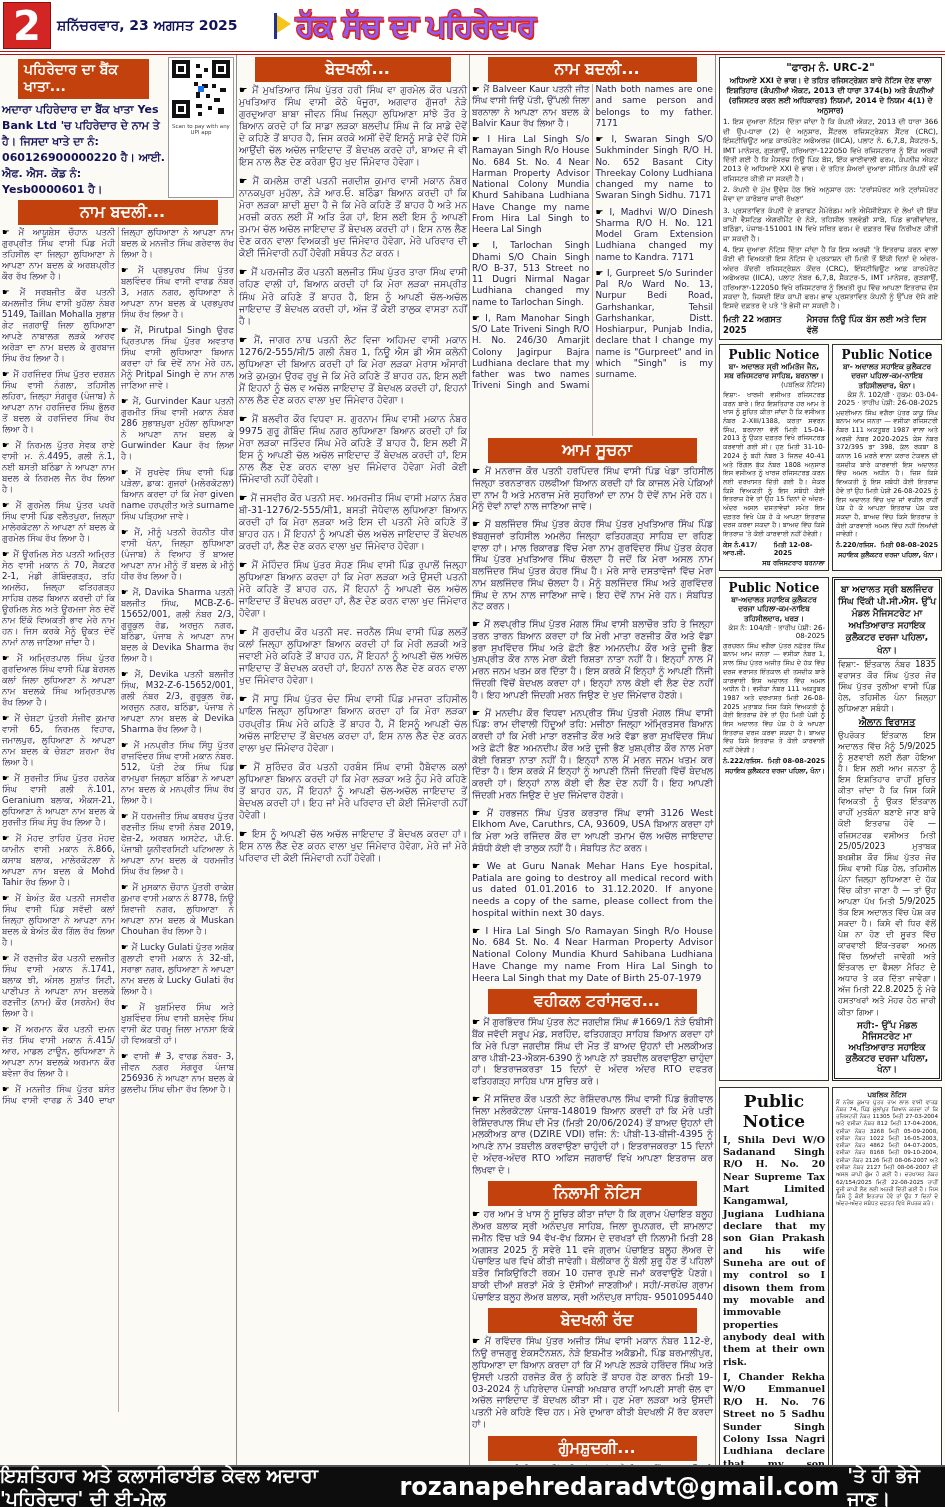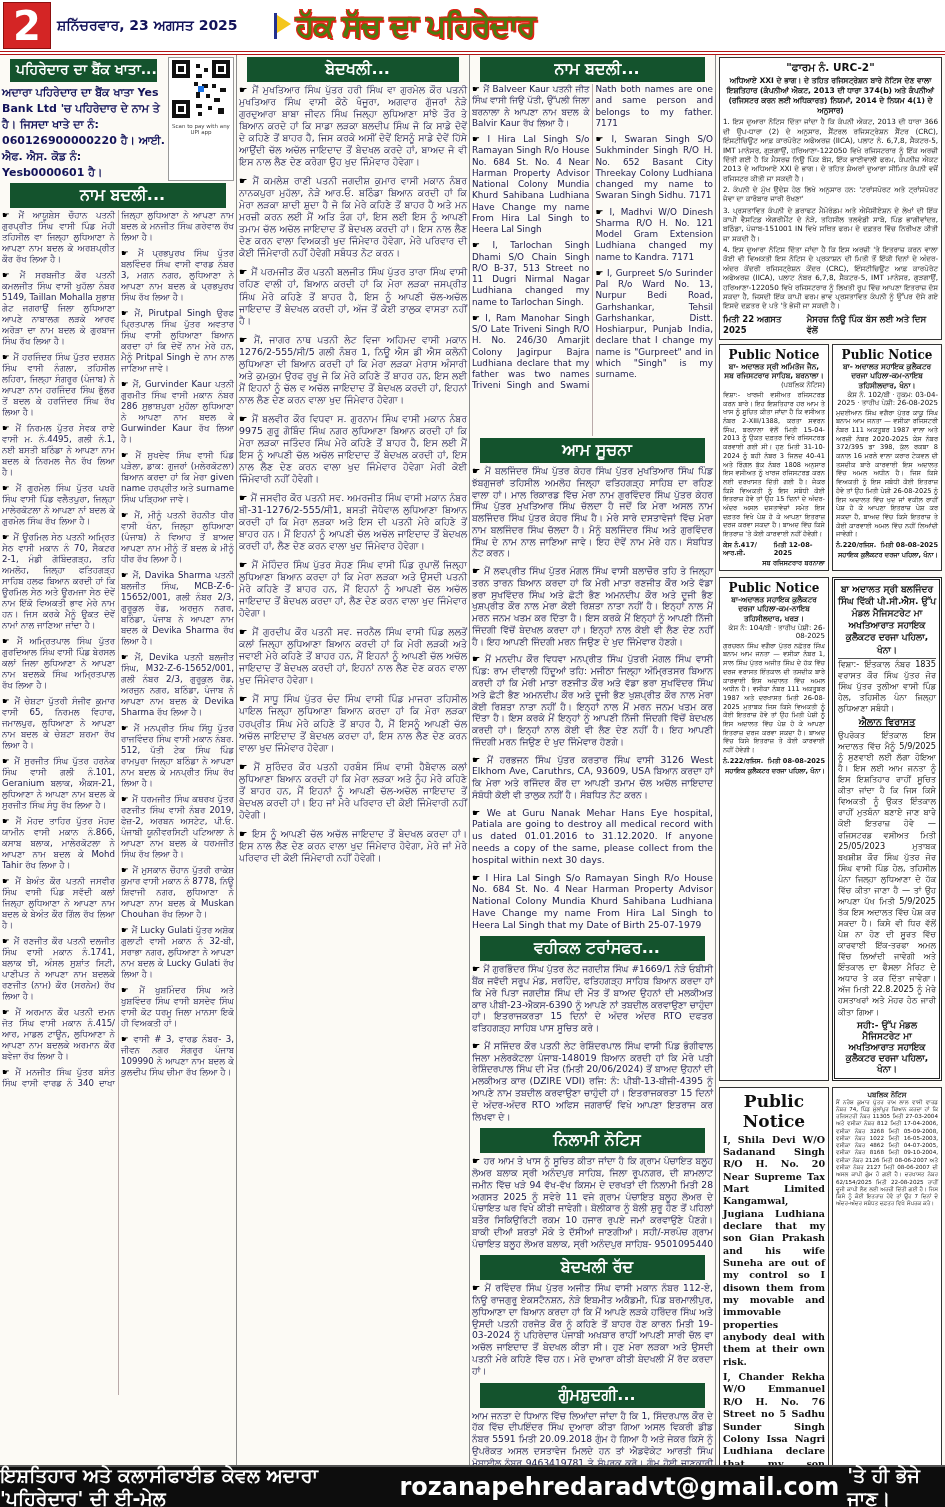--- a/index.html
+++ b/index.html
@@ -8,35 +8,35 @@
         box-sizing:border-box;}
   *{box-sizing:border-box;}
 
   
   .topbar{height:55px;display:flex;align-items:center;border-bottom:4px double #b31313;background:#fff;}
   .pagenum{width:48px;height:47px;margin:3px 6px 3px 3px;background:#d42525;color:#fff;
            font-size:40px;font-weight:bold;display:flex;align-items:center;justify-content:center;border:1px solid #8c0f0f;}
   .dateline{font-size:14px;font-weight:bold;color:#13135a;width:215px;}
   .emailline{font-size:15px;font-weight:bold;color:#111;flex:1;text-align:center;}
   .masthead{display:flex;align-items:center;gap:4px;margin-right:6px;}
-  .masthead .logo-text{font-size:30px;font-weight:bold;color:#4d7c0f;
+  .masthead .logo-text{font-size:30px;font-weight:bold;color:#8b5cf6;
         text-shadow:1.5px 1.5px 0 #e02316,-1px -1px 0 #e02316,1px -1px 0 #e02316,-1px 1px 0 #e02316;
         letter-spacing:-1px;white-space:nowrap;}
   .flag{width:20px;height:26px;position:relative;display:inline-block;}
   .flag .pole{position:absolute;left:2px;top:0;width:3px;height:26px;background:#23318f;}
   .flag .cloth{position:absolute;left:5px;top:2px;width:0;height:0;
         border-top:9px solid transparent;border-bottom:9px solid transparent;border-left:14px solid #f4c61c;}
 
   
   .cols{display:grid;grid-template-columns:237px 233px 246px 1fr;height:1410px;}
   .col{overflow:hidden;padding:0 2px;}
   .col1,.col2,.mid{border-right:1px solid #8a8a8a;}
 
-  .secbar{background:#14532d;color:#fff;font-weight:bold;text-align:center;
-          font-size:16px;padding:2px 0 4px 9px;margin:2px 8px;}
+  .secbar{background:#c2410c;color:#fff;font-weight:bold;text-align:center;
+          font-size:16px;padding:2px 0 4px 9px;margin:2px 16px;}
   .secbar.small{font-size:14px;text-align:left;padding-left:6px;}
 
   .ads .ad,.list p{font-size:9px;line-height:1.28;text-align:justify;margin:0 0 5px 0;}
   .ads .ad::before,.list p::before{content:"☛ ";font-weight:bold;color:#000;}
   .list.noarrow p::before{content:"";}
   .twocol{columns:2;column-gap:6px;column-rule:1px solid #b9a9a9;}
 
   
   .bankrow{display:flex;gap:3px;margin-top:2px;}
   .bankleft{flex:1;}
@@ -164,21 +164,21 @@
           <p class="ad">ਮੈਂ, Gurvinder Kaur ਪਤਨੀ ਗੁਰਮੀਤ ਸਿੰਘ ਵਾਸੀ ਮਕਾਨ ਨੰਬਰ 286 ਸੁਭਾਸ਼ਪੁਰਾ ਮੁਹੱਲਾ ਲੁਧਿਆਣਾ ਨੇ ਆਪਣਾ ਨਾਮ ਬਦਲ ਕੇ Gurwinder Kaur ਰੱਖ ਲਿਆ ਹੈ।</p>
           <p class="ad">ਮੈਂ ਸੁਖਦੇਵ ਸਿੰਘ ਵਾਸੀ ਪਿੰਡ ਪੜੇਲਾ, ਡਾਕ: ਗੁਜਰਾਂ (ਮਲੇਰਕੋਟਲਾ) ਬਿਆਨ ਕਰਦਾ ਹਾਂ ਕਿ ਮੇਰਾ given name ਹਰਪ੍ਰੀਤ ਅਤੇ surname ਸਿੰਘ ਪੜ੍ਹਿਆ ਜਾਵੇ।</p>
           <p class="ad">ਮੈਂ, ਮੀਨੂੰ ਪਤਨੀ ਰੋਹਨੀਤ ਧੀਰ ਵਾਸੀ ਖੰਨਾ, ਜਿਲ੍ਹਾ ਲੁਧਿਆਣਾ (ਪੰਜਾਬ) ਨੇ ਵਿਆਹ ਤੋਂ ਬਾਅਦ ਆਪਣਾ ਨਾਮ ਮੀਨੂੰ ਤੋਂ ਬਦਲ ਕੇ ਮੀਨੂੰ ਧੀਰ ਰੱਖ ਲਿਆ ਹੈ।</p>
           <p class="ad">ਮੈਂ, Davika Sharma ਪਤਨੀ ਬਲਜੀਤ ਸਿੰਘ, MCB-Z-6-15652/001, ਗਲੀ ਨੰਬਰ 2/3, ਗੁਰੂਕੁਲ ਰੋਡ, ਅਰਜੁਨ ਨਗਰ, ਬਠਿੰਡਾ, ਪੰਜਾਬ ਨੇ ਆਪਣਾ ਨਾਮ ਬਦਲ ਕੇ Devika Sharma ਰੱਖ ਲਿਆ ਹੈ।</p>
           <p class="ad">ਮੈਂ, Devika ਪਤਨੀ ਬਲਜੀਤ ਸਿੰਘ, M32-Z-6-15652/001, ਗਲੀ ਨੰਬਰ 2/3, ਗੁਰੂਕੁਲ ਰੋਡ, ਅਰਜੁਨ ਨਗਰ, ਬਠਿੰਡਾ, ਪੰਜਾਬ ਨੇ ਆਪਣਾ ਨਾਮ ਬਦਲ ਕੇ Devika Sharma ਰੱਖ ਲਿਆ ਹੈ।</p>
           <p class="ad">ਮੈਂ ਮਨਪ੍ਰੀਤ ਸਿੰਘ ਸਿੱਧੂ ਪੁੱਤਰ ਰਾਜਵਿੰਦਰ ਸਿੰਘ ਵਾਸੀ ਮਕਾਨ ਨੰਬਰ. 512, ਪੱਤੀ ਟੇਕ ਸਿੰਘ ਪਿੰਡ ਰਾਮਪੁਰਾ ਜਿਲ੍ਹਾ ਬਠਿੰਡਾ ਨੇ ਆਪਣਾ ਨਾਮ ਬਦਲ ਕੇ ਮਨਪ੍ਰੀਤ ਸਿੰਘ ਰੱਖ ਲਿਆ ਹੈ।</p>
           <p class="ad">ਮੈਂ ਧਰਮਜੀਤ ਸਿੰਘ ਕਥਰਖ ਪੁੱਤਰ ਰਣਜੀਤ ਸਿੰਘ ਵਾਸੀ ਨੰਬਰ 2019, ਫੇਜ਼-2, ਅਰਬਨ ਅਸਟੇਟ, ਪੀ.ਓ. ਪੰਜਾਬੀ ਯੂਨੀਵਰਸਿਟੀ ਪਟਿਆਲਾ ਨੇ ਆਪਣਾ ਨਾਮ ਬਦਲ ਕੇ ਧਰਮਜੀਤ ਸਿੰਘ ਰੱਖ ਲਿਆ ਹੈ।</p>
           <p class="ad">ਮੈਂ ਮੁਸਕਾਨ ਚੌਹਾਨ ਪੁੱਤਰੀ ਰਾਕੇਸ਼ ਕੁਮਾਰ ਵਾਸੀ ਮਕਾਨ ਨੰ 8778, ਨਿਊ ਸ਼ਿਵਾਜੀ ਨਗਰ, ਲੁਧਿਆਣਾ ਨੇ ਆਪਣਾ ਨਾਮ ਬਦਲ ਕੇ Muskan Chouhan ਰੱਖ ਲਿਆ ਹੈ।</p>
           <p class="ad">ਮੈਂ Lucky Gulati ਪੁੱਤਰ ਅਸ਼ੋਕ ਗੁਲਾਟੀ ਵਾਸੀ ਮਕਾਨ ਨੰ 32-ਬੀ, ਸਰਾਭਾ ਨਗਰ, ਲੁਧਿਆਣਾ ਨੇ ਆਪਣਾ ਨਾਮ ਬਦਲ ਕੇ Lucky Gulati ਰੱਖ ਲਿਆ ਹੈ।</p>
           <p class="ad">ਮੈਂ ਖੁਸ਼ਮਿੰਦਰ ਸਿੰਘ ਅਤੇ ਖੁਸ਼ਵਿੰਦਰ ਸਿੰਘ ਵਾਸੀ ਬਸਦੇਵ ਸਿੰਘ ਵਾਸੀ ਕੋਟ ਧਰਮੂ ਜਿਲਾ ਮਾਨਸਾ ਇਕੋ ਹੀ ਵਿਅਕਤੀ ਹਾਂ।</p>
-          <p class="ad">ਵਾਸੀ # 3, ਵਾਰਡ ਨੰਬਰ- 3, ਜੀਵਨ ਨਗਰ ਸੰਗਰੂਰ ਪੰਜਾਬ 109990 ਨੇ ਆਪਣਾ ਨਾਮ ਬਦਲ ਕੇ ਕੁਲਦੀਪ ਸਿੰਘ ਚੀਮਾ ਰੱਖ ਲਿਆ ਹੈ।</p>
+          <p class="ad">ਵਾਸੀ # 3, ਵਾਰਡ ਨੰਬਰ- 3, ਜੀਵਨ ਨਗਰ ਸੰਗਰੂਰ ਪੰਜਾਬ 256936 ਨੇ ਆਪਣਾ ਨਾਮ ਬਦਲ ਕੇ ਕੁਲਦੀਪ ਸਿੰਘ ਚੀਮਾ ਰੱਖ ਲਿਆ ਹੈ।</p>
         </div>
     </section>
 
     <section class="col col2">
       <div class="secbar">ਬੇਦਖਲੀ...</div>
       <div class="list">
 
       <p>ਮੈਂ ਮੁਖਤਿਆਰ ਸਿੰਘ ਪੁੱਤਰ ਹਰੀ ਸਿੰਘ ਵਾ ਗੁਰਮੇਲ ਕੌਰ ਪਤਨੀ ਮੁਖਤਿਆਰ ਸਿੰਘ ਵਾਸੀ ਕੋਠੇ ਖੰਜੂਰਾ, ਅਗਵਾਰ ਗੁੱਜਰਾਂ ਨੇੜੇ ਗੁਰਦੁਆਰਾ ਬਾਬਾ ਜੀਵਨ ਸਿੰਘ ਜਿਲ੍ਹਾ ਲੁਧਿਆਣਾ ਸਾਂਝੇ ਤੌਰ ਤੇ ਬਿਆਨ ਕਰਦੇ ਹਾਂ ਕਿ ਸਾਡਾ ਲੜਕਾ ਬਲਦੀਪ ਸਿੰਘ ਜੋ ਕਿ ਸਾਡੇ ਦੋਵੇਂ ਦੇ ਕਹਿਣੇ ਤੋਂ ਬਾਹਰ ਹੈ, ਜਿਸ ਕਰਕੇ ਅਸੀਂ ਦੋਵੇਂ ਇਸਨੂੰ ਸਾਡੇ ਦੋਵੇਂ ਹਿੱਸੇ ਆਉਂਦੀ ਚੱਲ ਅਚੱਲ ਜਾਇਦਾਦ ਤੋਂ ਬੇਦਖਲ ਕਰਦੇ ਹਾਂ, ਬਾਅਦ ਜੋ ਵੀ ਇਸ ਨਾਲ ਲੈਣ ਦੇਣ ਕਰੇਗਾ ਉਹ ਖੁਦ ਜਿੰਮੇਵਾਰ ਹੋਵੇਗਾ।</p>
           <p>ਮੈਂ ਕਮਲੇਸ਼ ਰਾਣੀ ਪਤਨੀ ਜਗਦੀਸ਼ ਕੁਮਾਰ ਵਾਸੀ ਮਕਾਨ ਨੰਬਰ ਨਾਨਕਪੁਰਾ ਮੁਹੱਲਾ, ਨੇੜੇ ਆਰ.ਓ. ਬਠਿੰਡਾ ਬਿਆਨ ਕਰਦੀ ਹਾਂ ਕਿ ਮੇਰਾ ਲੜਕਾ ਸ਼ਾਦੀ ਸ਼ੁਦਾ ਹੈ ਜੋ ਕਿ ਮੇਰੇ ਕਹਿਣੇ ਤੋਂ ਬਾਹਰ ਹੈ ਅਤੇ ਮਨ ਮਰਜ਼ੀ ਕਰਨ ਲਈ ਮੈਂ ਅਤਿ ਤੰਗ ਹਾਂ, ਇਸ ਲਈ ਇਸ ਨੂੰ ਆਪਣੀ ਤਮਾਮ ਚੱਲ ਅਚੱਲ ਜਾਇਦਾਦ ਤੋਂ ਬੇਦਖਲ ਕਰਦੀ ਹਾਂ। ਇਸ ਨਾਲ ਲੈਣ ਦੇਣ ਕਰਨ ਵਾਲਾ ਵਿਅਕਤੀ ਖੁਦ ਜਿੰਮੇਵਾਰ ਹੋਵੇਗਾ, ਮੇਰੇ ਪਰਿਵਾਰ ਦੀ ਕੋਈ ਜਿੰਮੇਵਾਰੀ ਨਹੀਂ ਹੋਵੇਗੀ ਸਬੰਧਤ ਨੋਟ ਕਰਨ।</p>
           <p>ਮੈਂ ਪਰਮਜੀਤ ਕੌਰ ਪਤਨੀ ਬਲਜੀਤ ਸਿੰਘ ਪੁੱਤਰ ਤਾਰਾ ਸਿੰਘ ਵਾਸੀ ਰਹਿਣ ਵਾਲੀ ਹਾਂ, ਬਿਆਨ ਕਰਦੀ ਹਾਂ ਕਿ ਮੇਰਾ ਲੜਕਾ ਜਸਪ੍ਰੀਤ ਸਿੰਘ ਮੇਰੇ ਕਹਿਣੇ ਤੋਂ ਬਾਹਰ ਹੈ, ਇਸ ਨੂੰ ਆਪਣੀ ਚੱਲ-ਅਚੱਲ ਜਾਇਦਾਦ ਤੋਂ ਬੇਦਖਲ ਕਰਦੀ ਹਾਂ, ਅੱਜ ਤੋਂ ਕੋਈ ਤਾਲੁਕ ਵਾਸਤਾ ਨਹੀਂ ਹੈ।</p>
@@ -202,20 +202,21 @@
           <p class="ad">I, Tarlochan Singh Dhami S/O Chain Singh R/O B-37, 513 Street no 11 Dugri Nirmal Nagar Ludhiana changed my name to Tarlochan Singh.</p>
           <p class="ad">I, Ram Manohar Singh S/O Late Triveni Singh R/O H. No. 246/30 Amarjit Colony Jagirpur Bajra Ludhiana declare that my father was two names Triveni Singh and Swami Nath both names are one and same person and belongs to my father. 7171</p>
           <p class="ad">I, Swaran Singh S/O Sukhminder Singh R/O H. No. 652 Basant City Threekay Colony Ludhiana changed my name to Swaran Singh Sidhu. 7171</p>
           <p class="ad">I, Madhvi W/O Dinesh Sharma R/O H. No. 121 Model Gram Extension Ludhiana changed my name to Kandra. 7171</p>
           <p class="ad">I, Gurpreet S/o Surinder Pal R/o Ward No. 13, Nurpur Bedi Road, Garhshankar, Tehsil Garhshankar, Distt. Hoshiarpur, Punjab India, declare that I change my name is "Gurpreet" and in which "Singh" is my surname.</p>
         </div>
 
       <div class="secbar">ਆਮ ਸੂਚਨਾ</div>
       <div class="list wide">
 
+      <p>ਮੈਂ ਮਨਰਾਜ ਕੌਰ ਪਤਨੀ ਹਰਪਿੰਦਰ ਸਿੰਘ ਵਾਸੀ ਪਿੰਡ ਖੇਡਾ ਤਹਿਸੀਲ ਜਿਲ੍ਹਾ ਤਰਨਤਾਰਨ ਹਲਫੀਆ ਬਿਆਨ ਕਰਦੀ ਹਾਂ ਕਿ ਕਾਜਲ ਮੇਰੇ ਪੇਕਿਆਂ ਦਾ ਨਾਮ ਹੈ ਅਤੇ ਮਨਰਾਜ ਮੇਰੇ ਸੁਹਰਿਆਂ ਦਾ ਨਾਮ ਹੈ ਦੋਵੇਂ ਨਾਮ ਮੇਰੇ ਹਨ। ਮੈਨੂੰ ਦੋਵਾਂ ਨਾਵਾਂ ਨਾਲ ਜਾਣਿਆ ਜਾਵੇ।</p>
           <p>ਮੈਂ ਬਲਜਿੰਦਰ ਸਿੰਘ ਪੁੱਤਰ ਕੇਹਰ ਸਿੰਘ ਪੁੱਤਰ ਮੁਖਤਿਆਰ ਸਿੰਘ ਪਿੰਡ ਝੱਬਗੁਜਰਾਂ ਤਹਿਸੀਲ ਅਮਲੋਹ ਜਿਲ੍ਹਾ ਫਤਿਹਗੜ੍ਹ ਸਾਹਿਬ ਦਾ ਰਹਿਣ ਵਾਲਾ ਹਾਂ। ਮਾਲ ਰਿਕਾਰਡ ਵਿੱਚ ਮੇਰਾ ਨਾਮ ਗੁਰਵਿੰਦਰ ਸਿੰਘ ਪੁੱਤਰ ਕੇਹਰ ਸਿੰਘ ਪੁੱਤਰ ਮੁਖਤਿਆਰ ਸਿੰਘ ਚੱਲਦਾ ਹੈ ਜਦੋਂ ਕਿ ਮੇਰਾ ਅਸਲ ਨਾਮ ਬਲਜਿੰਦਰ ਸਿੰਘ ਪੁੱਤਰ ਕੇਹਰ ਸਿੰਘ ਹੈ। ਮੇਰੇ ਸਾਰੇ ਦਸਤਾਵੇਜਾਂ ਵਿੱਚ ਮੇਰਾ ਨਾਮ ਬਲਜਿੰਦਰ ਸਿੰਘ ਚੱਲਦਾ ਹੈ। ਮੈਨੂੰ ਬਲਜਿੰਦਰ ਸਿੰਘ ਅਤੇ ਗੁਰਵਿੰਦਰ ਸਿੰਘ ਦੇ ਨਾਮ ਨਾਲ ਜਾਣਿਆ ਜਾਵੇ। ਇਹ ਦੋਵੇਂ ਨਾਮ ਮੇਰੇ ਹਨ। ਸੰਬਧਿਤ ਨੋਟ ਕਰਨ।</p>
           <p>ਮੈਂ ਲਵਪ੍ਰੀਤ ਸਿੰਘ ਪੁੱਤਰ ਮੰਗਲ ਸਿੰਘ ਵਾਸੀ ਬਲਾਚੌਰ ਤਹਿ ਤੇ ਜਿਲ੍ਹਾ ਤਰਨ ਤਾਰਨ ਬਿਆਨ ਕਰਦਾ ਹਾਂ ਕਿ ਮੇਰੀ ਮਾਤਾ ਰਣਜੀਤ ਕੌਰ ਅਤੇ ਵੱਡਾ ਭਰਾ ਸੁਖਵਿੰਦਰ ਸਿੰਘ ਅਤੇ ਛੋਟੀ ਭੈਣ ਅਮਨਦੀਪ ਕੌਰ ਅਤੇ ਦੂਜੀ ਭੈਣ ਖੁਸ਼ਪ੍ਰੀਤ ਕੌਰ ਨਾਲ ਮੇਰਾ ਕੋਈ ਰਿਸ਼ਤਾ ਨਾਤਾ ਨਹੀਂ ਹੈ। ਇਨ੍ਹਾਂ ਨਾਲ ਮੈਂ ਮਰਨ ਜਨਮ ਖਤਮ ਕਰ ਦਿੱਤਾ ਹੈ। ਇਸ ਕਰਕੇ ਮੈਂ ਇਨ੍ਹਾਂ ਨੂੰ ਆਪਣੀ ਨਿੱਜੀ ਜਿੰਦਗੀ ਵਿੱਚੋਂ ਬੇਦਖਲ ਕਰਦਾ ਹਾਂ। ਇਨ੍ਹਾਂ ਨਾਲ ਕੋਈ ਵੀ ਲੈਣ ਦੇਣ ਨਹੀਂ ਹੈ। ਇਹ ਆਪਣੀ ਜਿੰਦਗੀ ਮਰਨ ਜਿਉਣ ਦੇ ਖੁਦ ਜਿੰਮੇਵਾਰ ਹੋਣਗੇ।</p>
           <p>ਮੈਂ ਮਨਦੀਪ ਕੌਰ ਵਿਧਵਾ ਮਨਪ੍ਰੀਤ ਸਿੰਘ ਪੁੱਤਰੀ ਮੰਗਲ ਸਿੰਘ ਵਾਸੀ ਪਿੰਡ: ਰਾਮ ਦੀਵਾਲੀ ਹਿੰਦੂਆਂ ਤਹਿ: ਮਜੀਠਾ ਜਿਲ੍ਹਾ ਅੰਮ੍ਰਿਤਸਰ ਬਿਆਨ ਕਰਦੀ ਹਾਂ ਕਿ ਮੇਰੀ ਮਾਤਾ ਰਣਜੀਤ ਕੌਰ ਅਤੇ ਵੱਡਾ ਭਰਾ ਸੁਖਵਿੰਦਰ ਸਿੰਘ ਅਤੇ ਛੋਟੀ ਭੈਣ ਅਮਨਦੀਪ ਕੌਰ ਅਤੇ ਦੂਜੀ ਭੈਣ ਖੁਸ਼ਪ੍ਰੀਤ ਕੌਰ ਨਾਲ ਮੇਰਾ ਕੋਈ ਰਿਸ਼ਤਾ ਨਾਤਾ ਨਹੀਂ ਹੈ। ਇਨ੍ਹਾਂ ਨਾਲ ਮੈਂ ਮਰਨ ਜਨਮ ਖਤਮ ਕਰ ਦਿੱਤਾ ਹੈ। ਇਸ ਕਰਕੇ ਮੈਂ ਇਨ੍ਹਾਂ ਨੂੰ ਆਪਣੀ ਨਿੱਜੀ ਜਿੰਦਗੀ ਵਿੱਚੋਂ ਬੇਦਖਲ ਕਰਦੀ ਹਾਂ। ਇਨ੍ਹਾਂ ਨਾਲ ਕੋਈ ਵੀ ਲੈਣ ਦੇਣ ਨਹੀਂ ਹੈ। ਇਹ ਆਪਣੀ ਜਿੰਦਗੀ ਮਰਨ ਜਿਉਣ ਦੇ ਖੁਦ ਜਿੰਮੇਵਾਰ ਹੋਣਗੇ।</p>
           <p>ਮੈਂ ਹਰਭਜਨ ਸਿੰਘ ਪੁੱਤਰ ਕਰਤਾਰ ਸਿੰਘ ਵਾਸੀ 3126 West Elkhom Ave, Caruthrs, CA, 93609, USA ਬਿਆਨ ਕਰਦਾ ਹਾਂ ਕਿ ਮੇਰਾ ਅਤੇ ਰਜਿੰਦਰ ਕੌਰ ਦਾ ਆਪਣੀ ਤਮਾਮ ਚੱਲ ਅਚੱਲ ਜਾਇਦਾਦ ਸੰਬੰਧੀ ਕੋਈ ਵੀ ਤਾਲੁਕ ਨਹੀਂ ਹੈ। ਸੰਬਧਿਤ ਨੋਟ ਕਰਨ।</p>
           <p>We at Guru Nanak Mehar Hans Eye hospital, Patiala are going to destroy all medical record with us dated 01.01.2016 to 31.12.2020. If anyone needs a copy of the same, please collect from the hospital within next 30 days.</p>
           <p>I Hira Lal Singh S/o Ramayan Singh R/o House No. 684 St. No. 4 Near Harman Property Advisor National Colony Mundia Khurd Sahibana Ludhiana Have Change my name From Hira Lal Singh to Heera Lal Singh that my Date of Birth 25-07-1979</p>
         </div>
 
       <div class="secbar">ਵਹੀਕਲ ਟਰਾਂਸਫਰ...</div>
       <div class="list wide">

